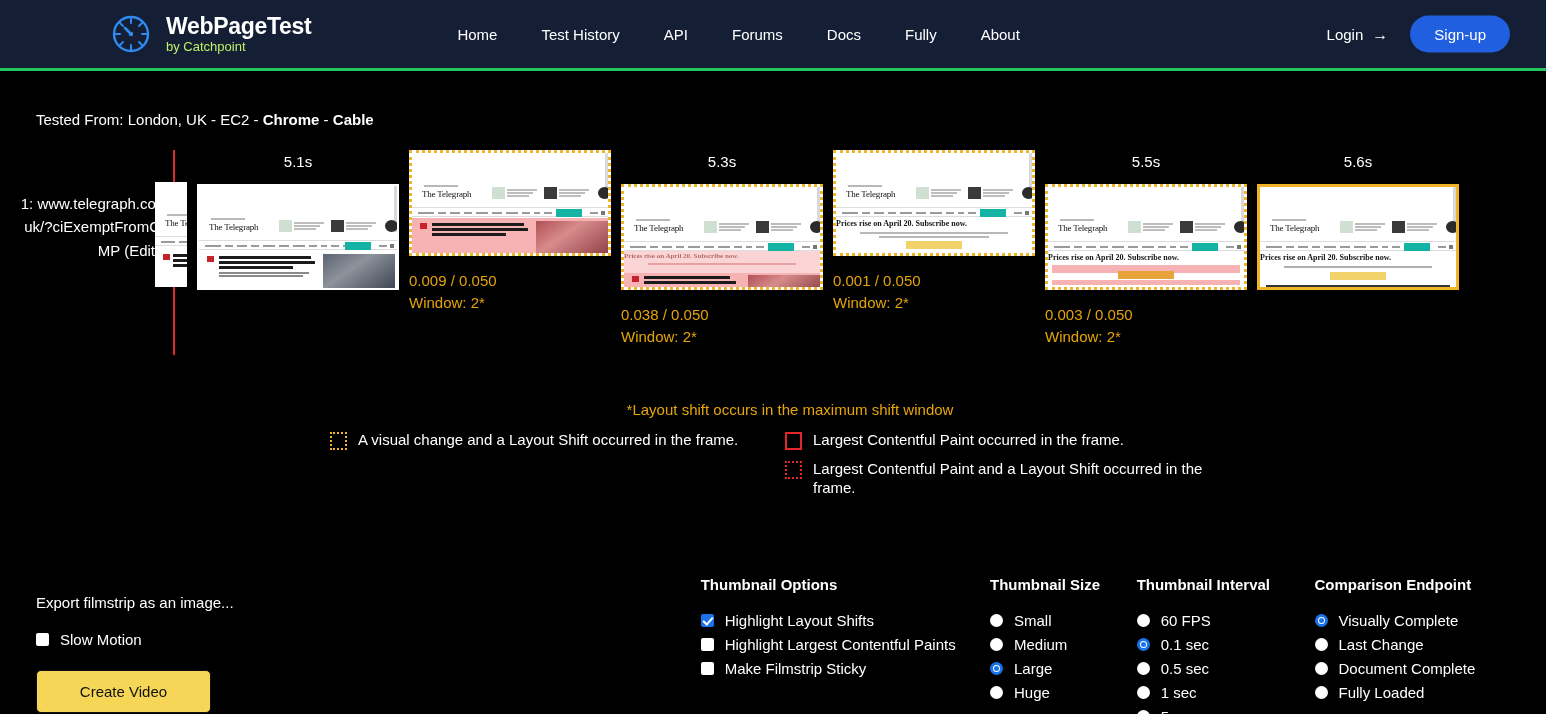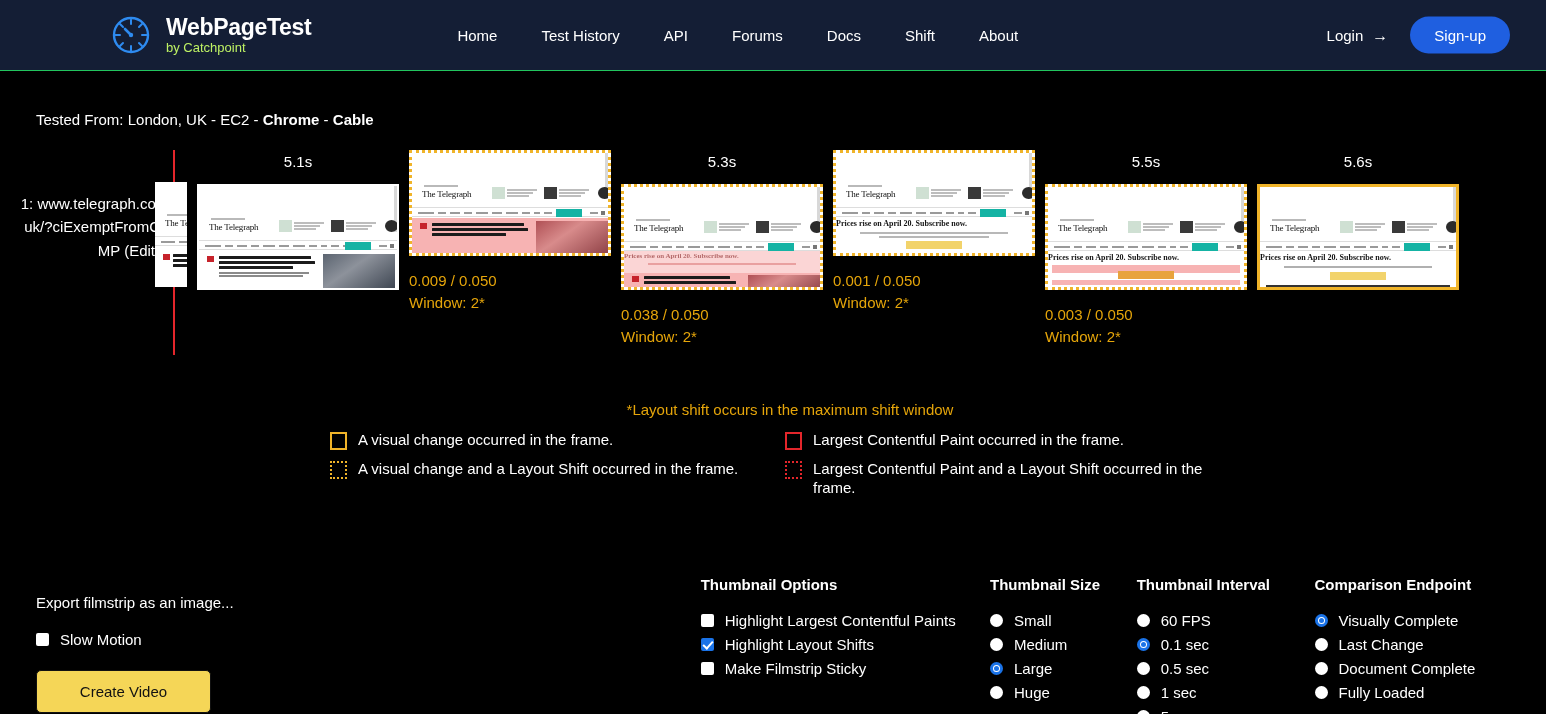--- a/index.html
+++ b/index.html
@@ -7,21 +7,21 @@
     width: 1546px; height: 714px;
     background: #000000;
     font-family: "Liberation Sans", sans-serif;
     overflow: hidden;
   }
 
   
   .site-header {
     height: 71px;
     background: #141E35;
-    border-bottom: 1px solid #22c55e;
+    border-bottom: 3px solid #22c55e;
     display: flex;
     align-items: center;
     padding: 0 36px 0 110px;
     position: relative;
   }
   .brand { display: flex; align-items: center; gap: 14px; }
   .brand-logo { width: 42px; height: 42px; flex: 0 0 42px; }
   .brand-text { display: flex; flex-direction: column; justify-content: center; }
   .brand-title {
     color: #ffffff; font-size: 23px; font-weight: bold; letter-spacing: -0.3px;
@@ -240,21 +240,21 @@
       <div class="brand-sub">by Catchpoint</div>
     </div>
   </div>
 
   <nav class="main-nav">
     <a href="#">Home</a>
     <a href="#">Test History</a>
     <a href="#">API</a>
     <a href="#">Forums</a>
     <a href="#">Docs</a>
-    <a href="#">Shift</a>
+    <a href="#">Fully</a>
     <a href="#">About</a>
   </nav>
 
   <div class="header-right">
     <a href="#" class="login-link">
       <span>Login</span>
       <span class="login-arrow">→</span>
     </a>
     <button class="signup-btn">Sign-up</button>
   </div>
@@ -620,24 +620,20 @@
       </div>
 
     </div>
   </div>
 
   <div class="legend">
     <div class="legend-note">*Layout shift occurs in the maximum shift window</div>
     <div class="legend-cols">
       <div class="legend-col left">
         <div class="legend-row">
-          <span class="lg-box amber-solid"></span>
-          <span class="legend-text">A visual change occurred in the frame.</span>
-        </div>
-        <div class="legend-row">
           <span class="lg-box amber-dotted"></span>
           <span class="legend-text">A visual change and a Layout Shift occurred in the frame.</span>
         </div>
       </div>
       <div class="legend-col">
         <div class="legend-row">
           <span class="lg-box red-solid"></span>
           <span class="legend-text">Largest Contentful Paint occurred in the frame.</span>
         </div>
         <div class="legend-row">
@@ -656,28 +652,28 @@
         <span class="cb"></span>
         <span class="opt-label">Slow Motion</span>
       </div>
       <button class="create-video-btn">Create Video</button>
       
     </div>
 
     <div class="opt-col filmstrip-opts">
       <div class="opt-title">Thumbnail Options</div>
       <div class="opt-row">
+        <span class="cb checked"></span>
+        <span class="opt-label">Highlight Layout Shifts</span>
+      </div>
+      <div class="opt-row">
         <span class="cb"></span>
         <span class="opt-label">Highlight Largest Contentful Paints</span>
       </div>
       <div class="opt-row">
-        <span class="cb checked"></span>
-        <span class="opt-label">Highlight Layout Shifts</span>
-      </div>
-      <div class="opt-row">
         <span class="cb"></span>
         <span class="opt-label">Make Filmstrip Sticky</span>
       </div>
     </div>
 
     <div class="opt-col size-opts">
       <div class="opt-title">Thumbnail Size</div>
       <div class="opt-row">
         <span class="rb"></span>
         <span class="opt-label">Small</span>

